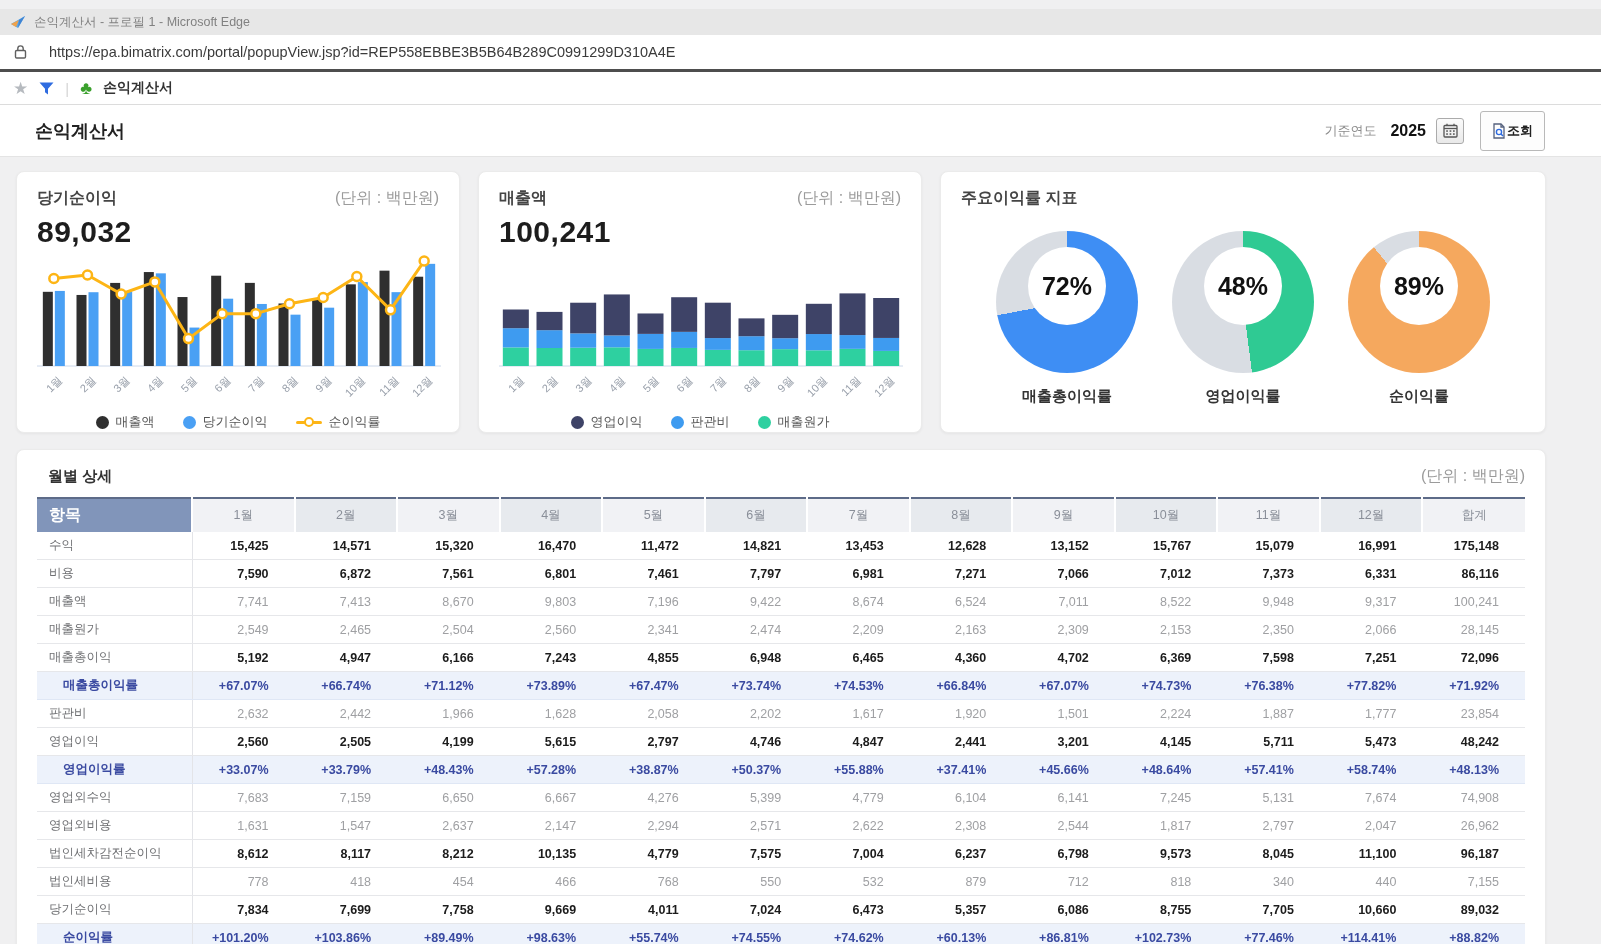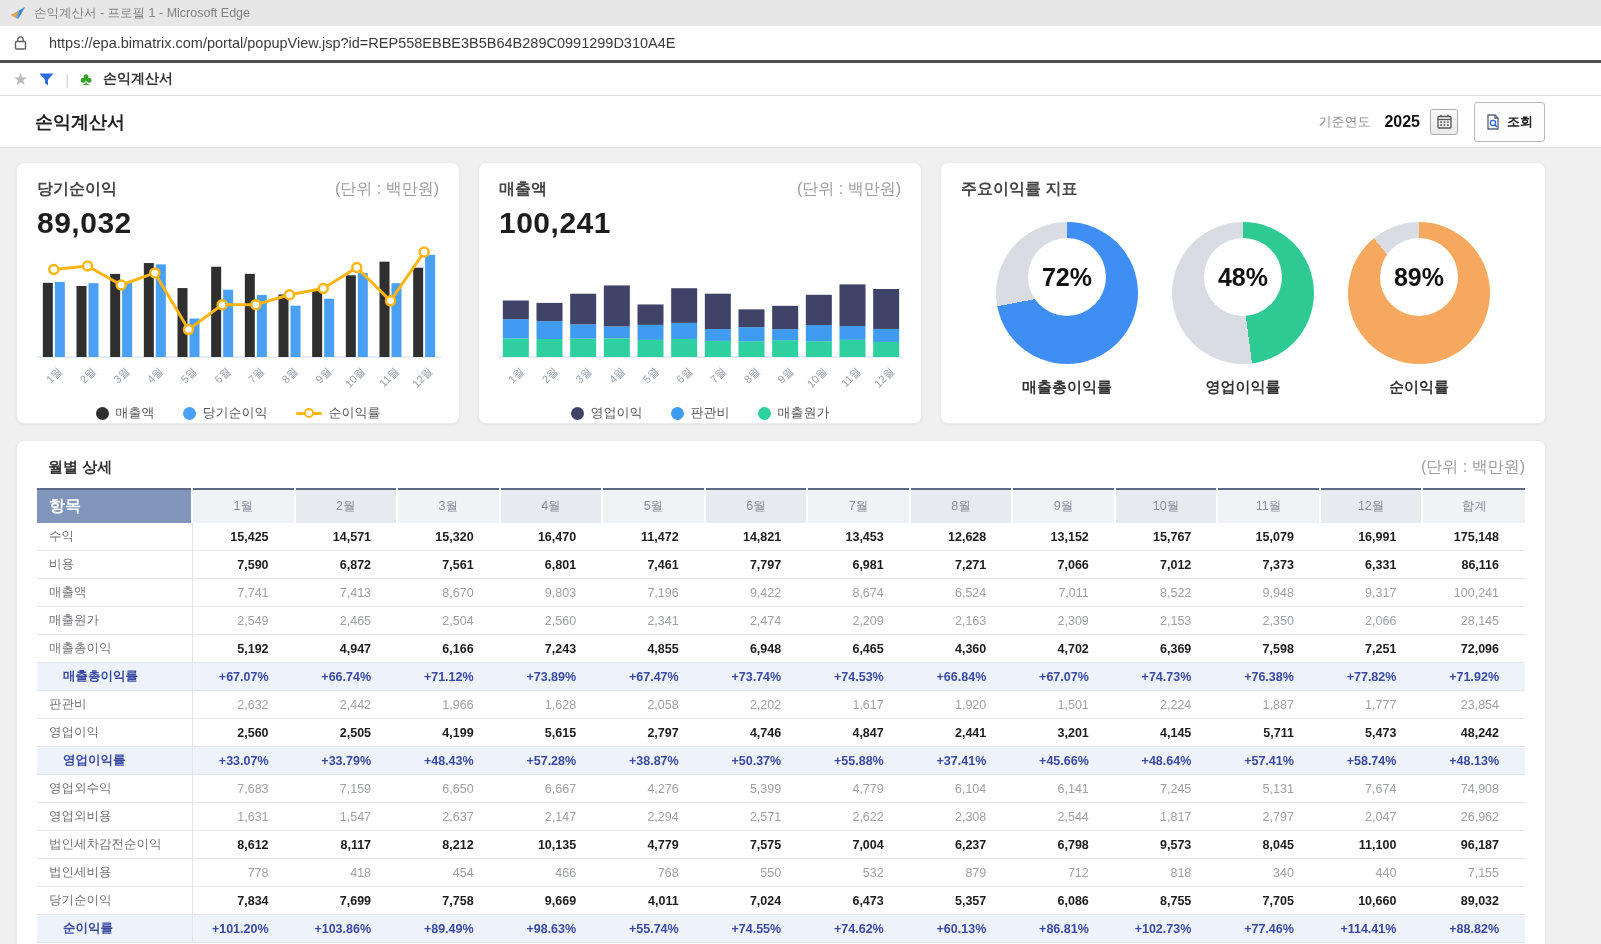--- a/index.html
+++ b/index.html
@@ -1,37 +1,37 @@
 <!DOCTYPE html>
 <html><head>
 <meta charset="utf-8">
 <style>
   * { margin:0; padding:0; box-sizing:border-box; }
   html,body { width:1601px; height:944px; overflow:hidden; }
   body { font-family:"Liberation Sans","DejaVu Sans",sans-serif; background:#f0f0f1; color:#333; }
 
   
-  .titlebar { height:26px; background:#e7e7e7; display:flex; align-items:center; gap:8px; padding-left:10px; }
+  .titlebar { height:26px; background:#e7e7e7; display:flex; align-items:center; gap:8px; padding-left:10px;margin-top:9px; }
   .titlebar .win-title { font-size:12.5px; color:#818181; }
   .urlbar { height:37px; background:#fff; display:flex; align-items:center; gap:21px; padding-left:13px; border-bottom:3px solid #4e4e4e; }
   .urlbar .url-text { font-size:14.5px; color:#3b3b3b; }
   .bookmarkbar { height:33px; background:#fff; display:flex; align-items:center; gap:11px; padding-left:13px; border-bottom:1px solid #dcdcdc; }
   .bm-star { font-size:17px; color:#b6babf; line-height:1; }
   .bm-sep { color:#d5d5d5; font-size:15px; }
   .bm-logo { color:#3aa02c; font-size:18px; font-weight:bold; line-height:1; }
   .bm-label { font-size:14px; font-weight:bold; color:#333; }
 
   
   .pageheader { height:52px; background:#fff; display:flex; align-items:center; justify-content:space-between; padding:0 56px 0 35px; border-bottom:1px solid #e4e4e4; }
   .page-title { font-size:18px; font-weight:bold; color:#222; }
   .header-controls { display:flex; align-items:center; gap:10px; }
   .year-label { font-size:13px; color:#8a8a8a; }
   .year-value { font-size:16px; font-weight:bold; color:#111; margin-left:4px; }
   .icon-btn { width:28px; height:26px; border:1px solid #ababab; border-radius:3px; background:linear-gradient(#fbfbfb,#e9e9e9); display:flex; align-items:center; justify-content:center; cursor:pointer; }
-  .search-btn { height:40px; border:1px solid #b9b9b9; border-radius:3px; background:#fdfdfd; display:flex; align-items:center; gap:6px; padding:0 11px; margin-left:6px; cursor:pointer; }
+  .search-btn { height:40px; border:1px solid #b9b9b9; border-radius:3px; background:#fdfdfd; display:flex; align-items:center; padding:0 11px; margin-left:6px; cursor:pointer; }
   .search-btn span { font-size:13px; color:#222; font-weight:bold; }
 
   
   .content { padding:14px 55px 0 16px; }
   .cards-row { display:flex; gap:18px; }
   .card { background:#fff; border:1px solid #ebebeb; border-radius:8px; box-shadow:0 1px 3px rgba(0,0,0,.05); padding:16px 20px 10px 20px; }
   .card-sm { width:444px; height:262px; }
   .card-lg { flex:1; height:262px; }
   .card-head { display:flex; justify-content:space-between; align-items:baseline; }
   .card-title { font-size:16px; font-weight:bold; color:#454545; }

